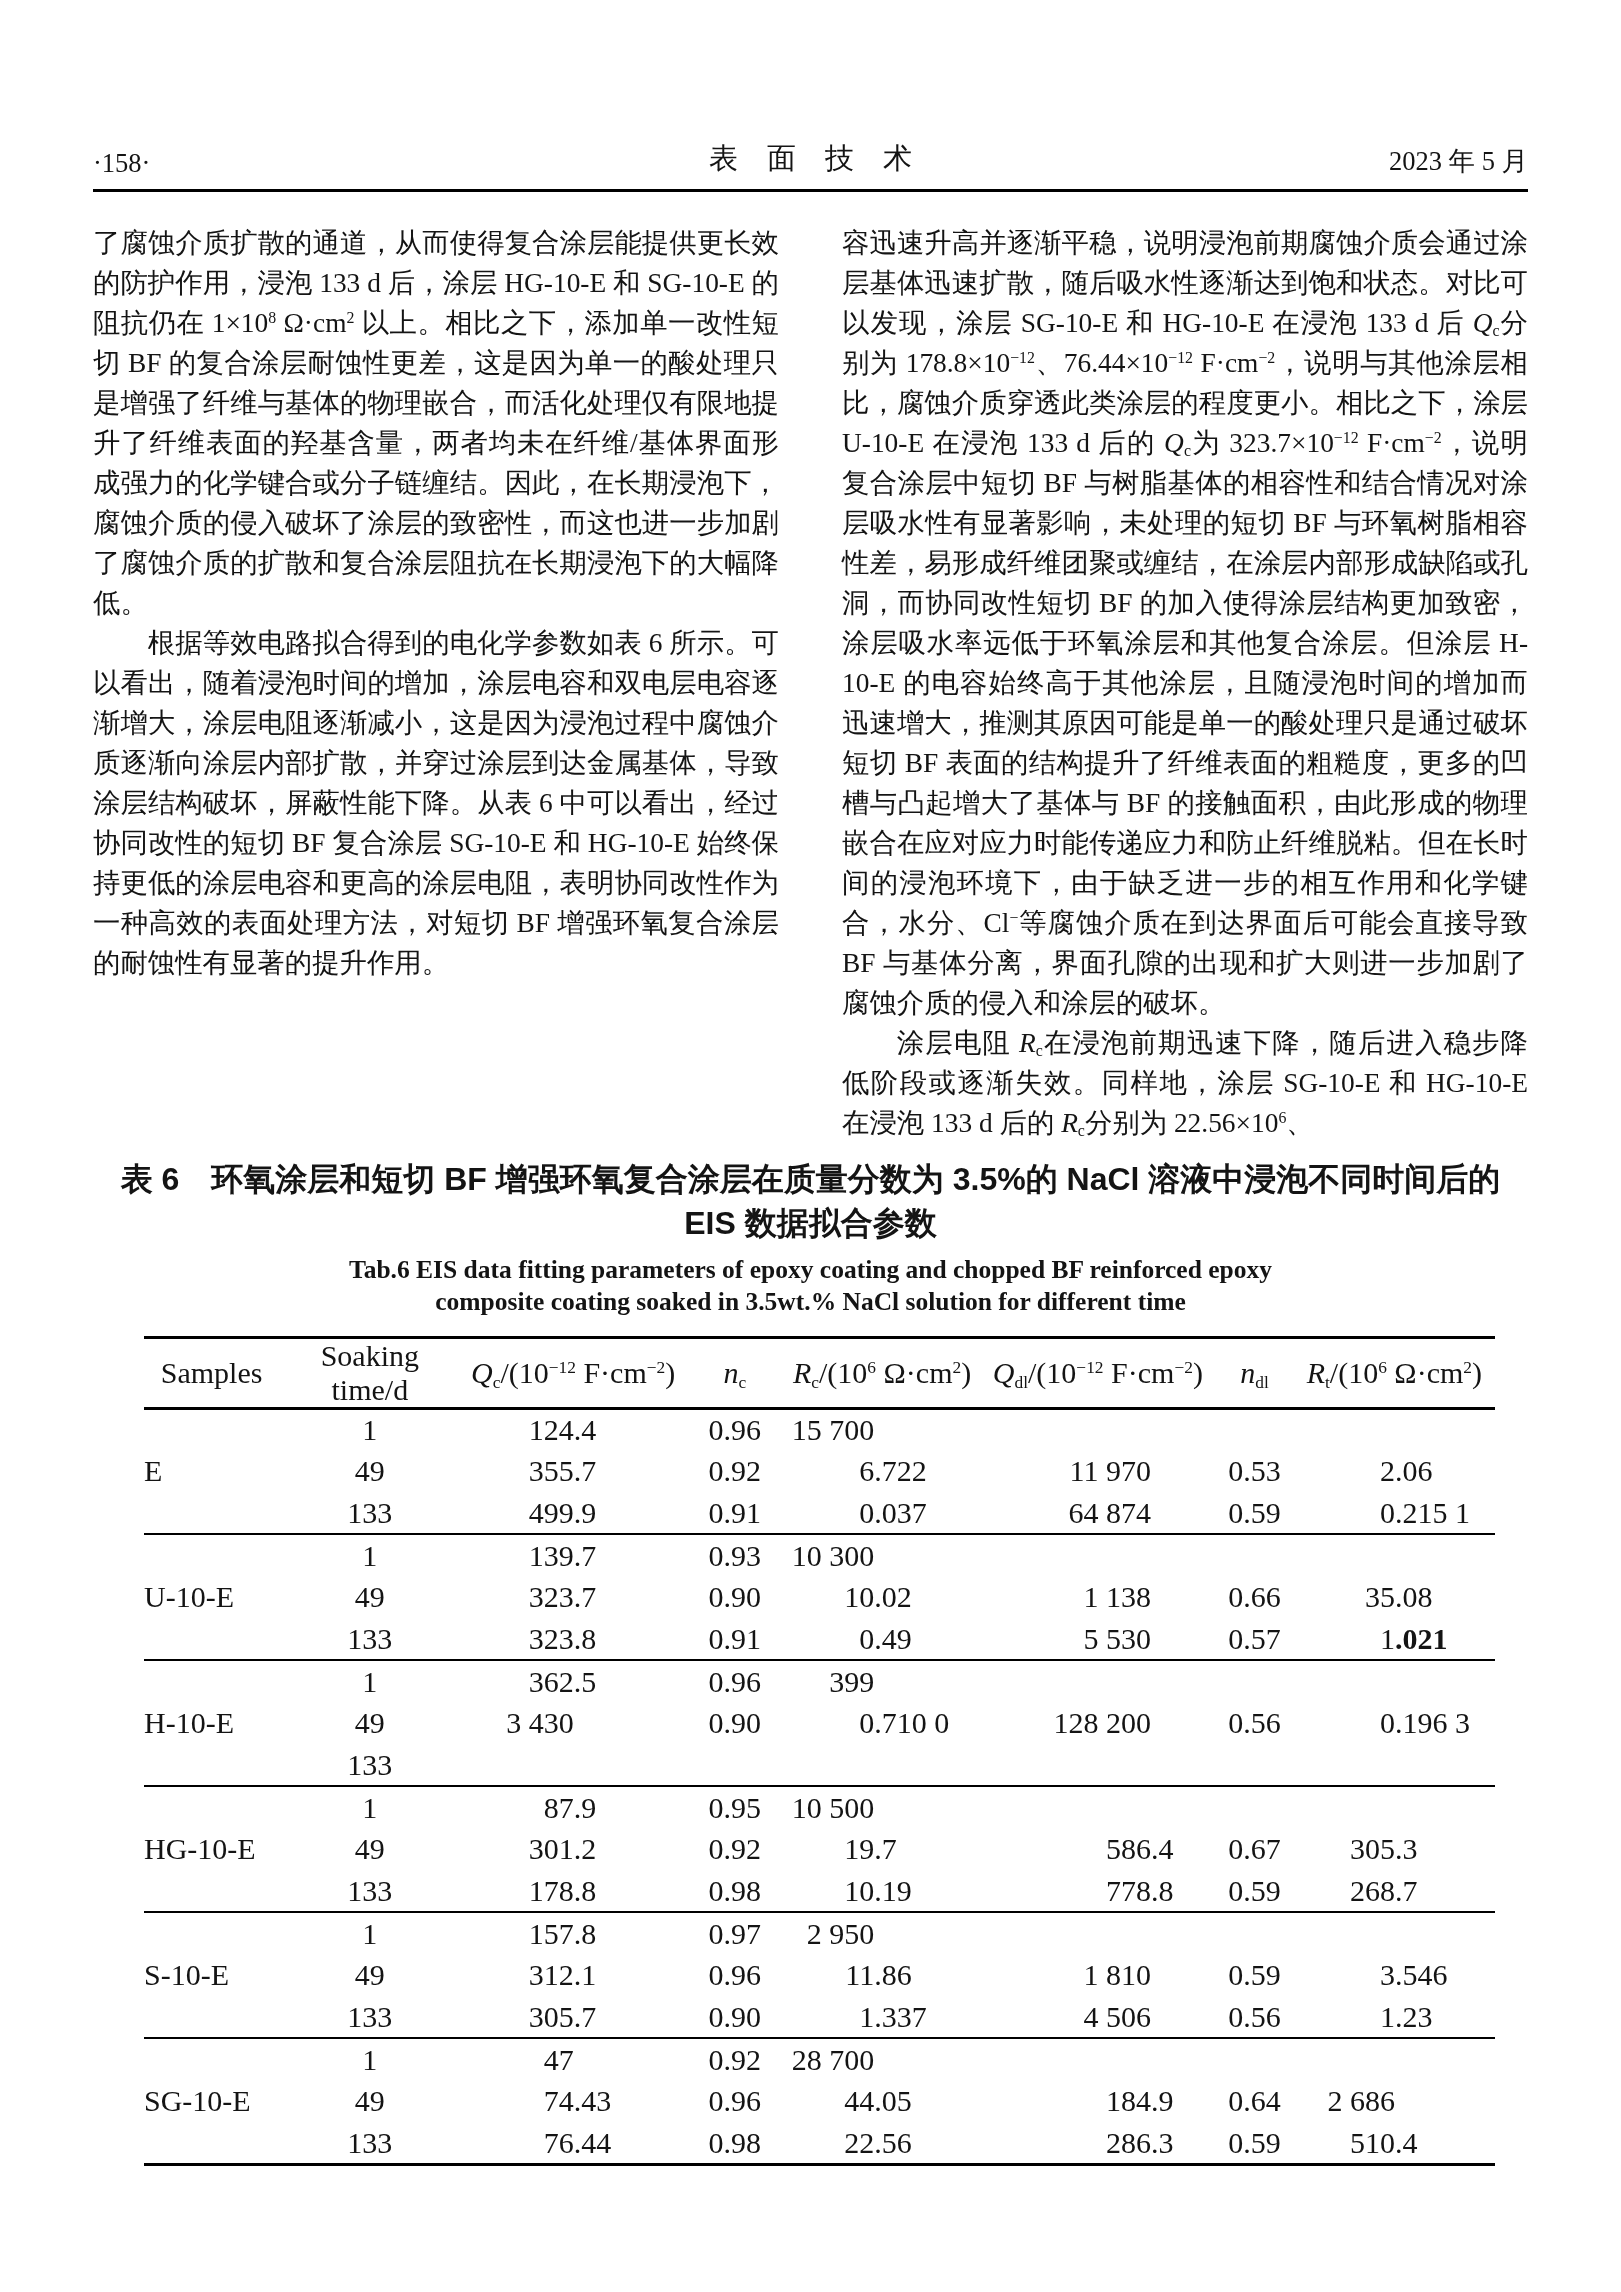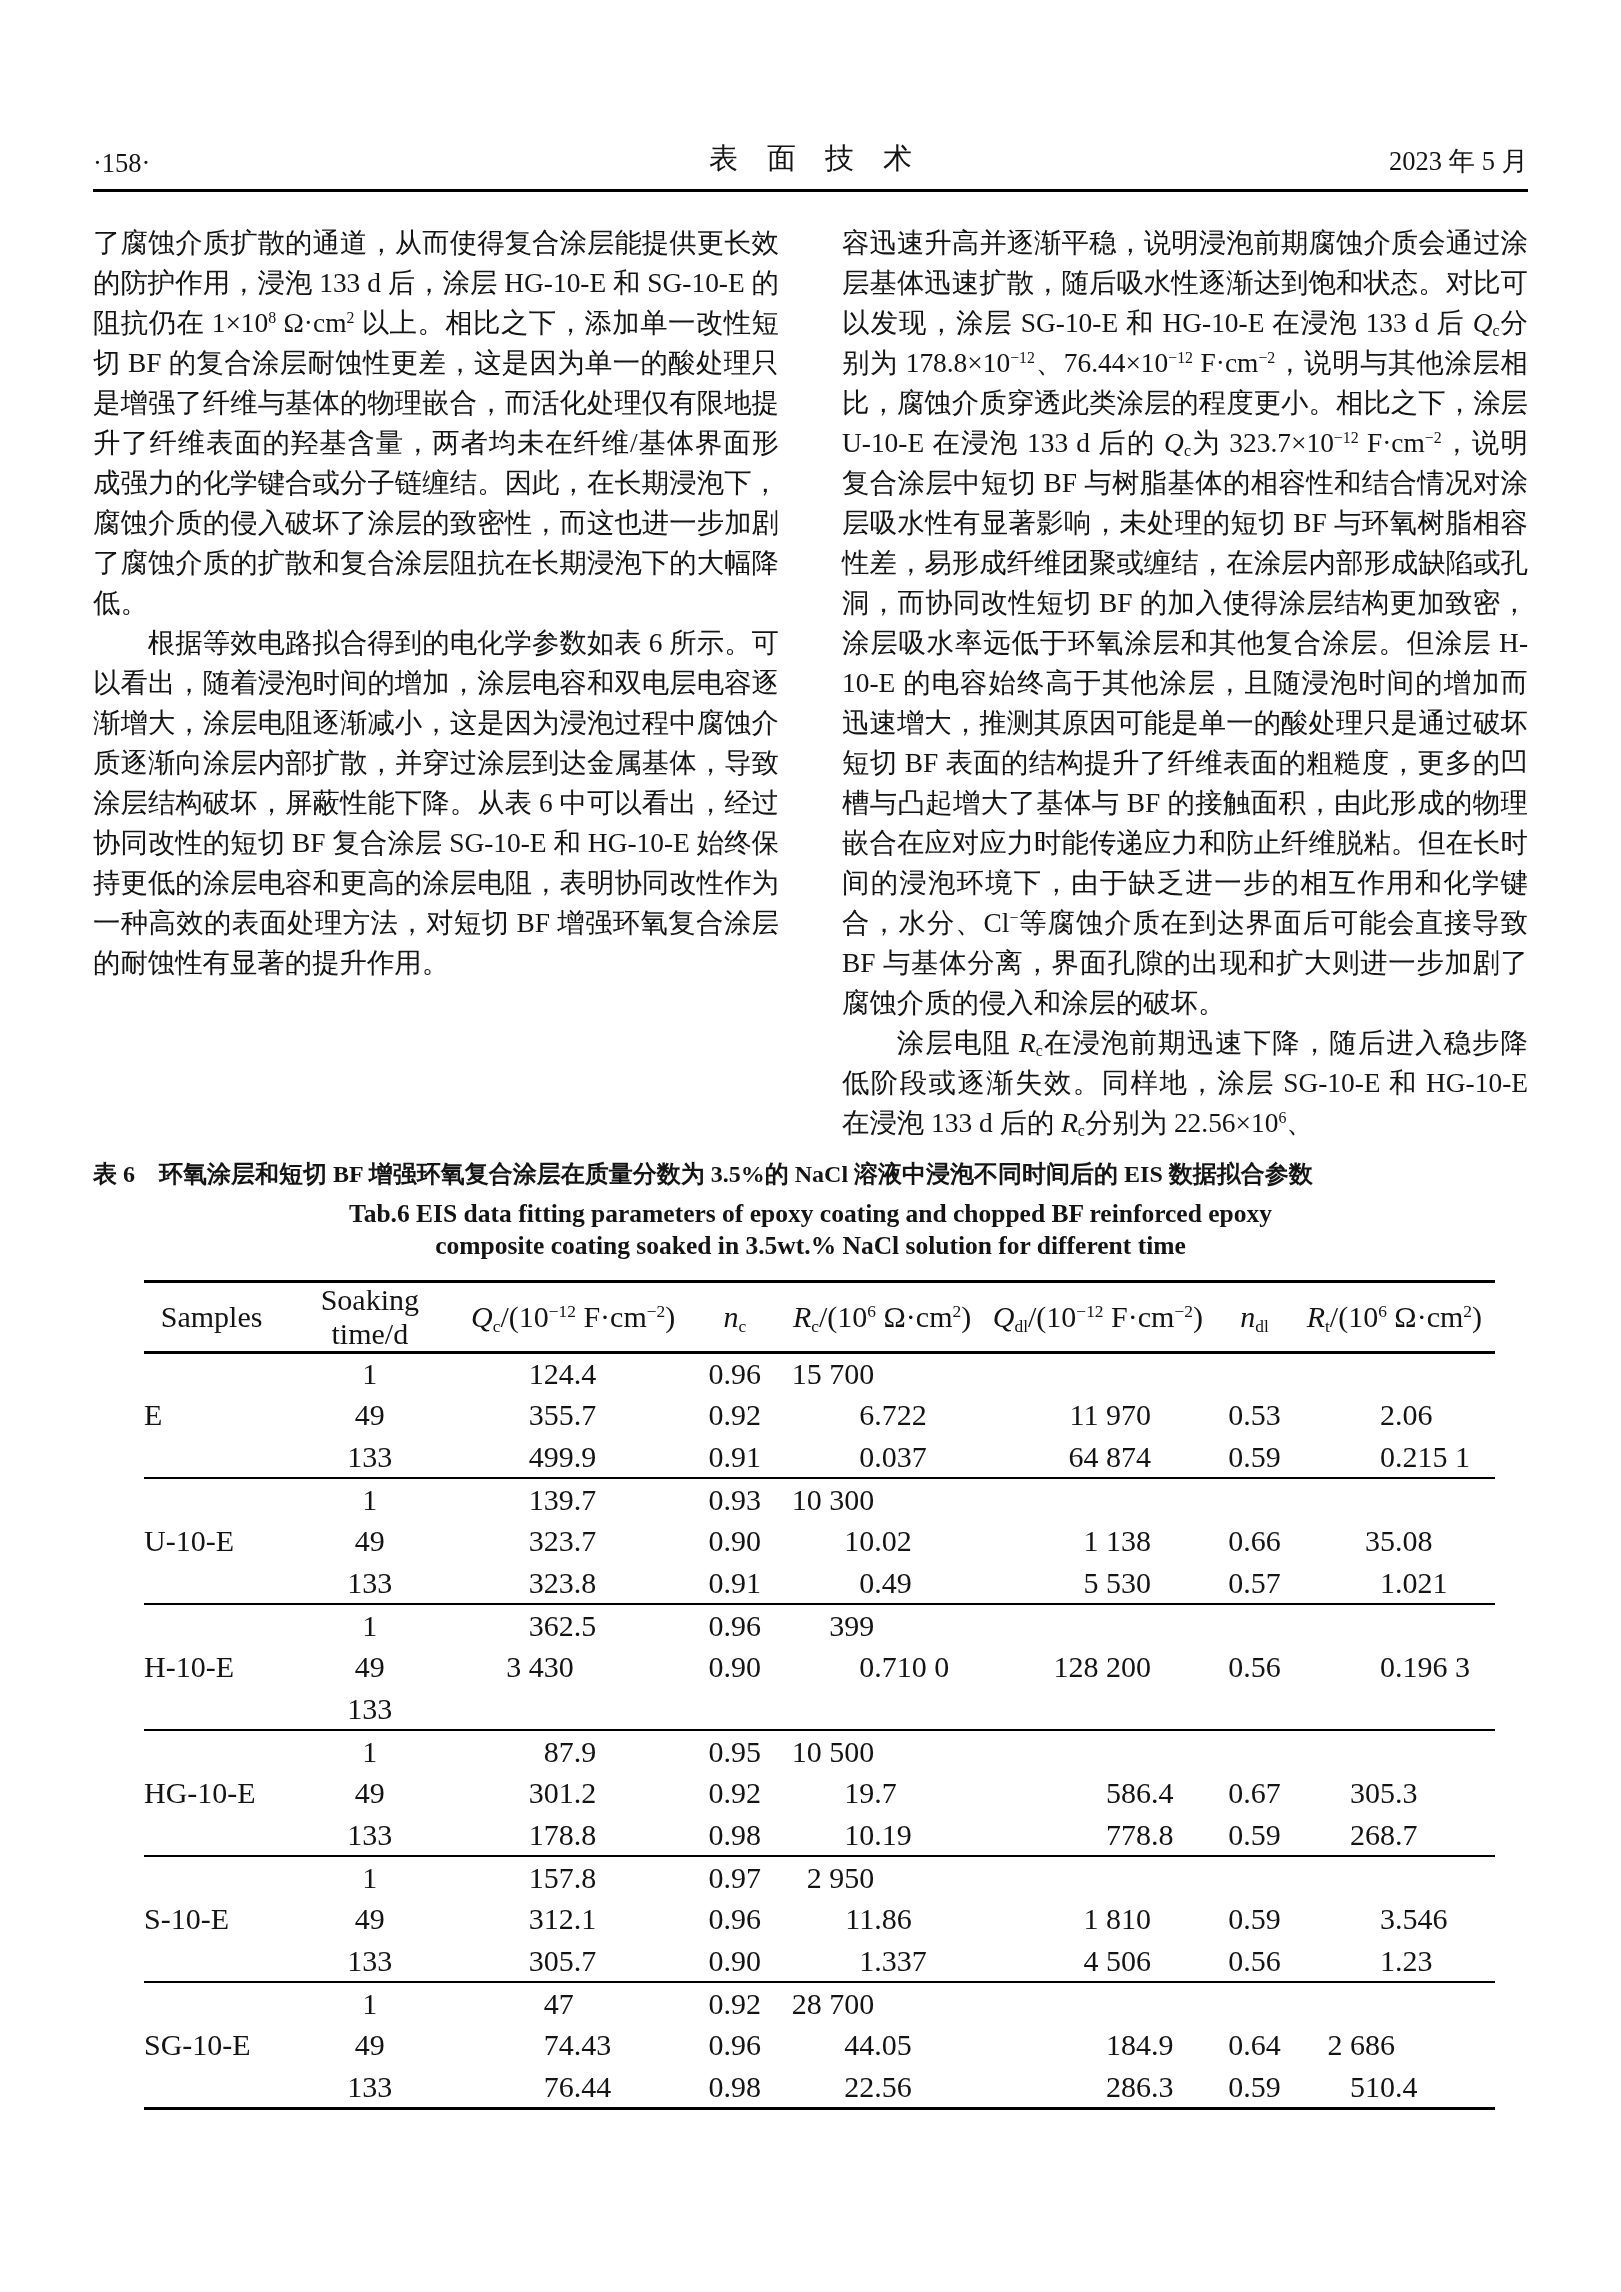--- a/index.html
+++ b/index.html
@@ -21,22 +21,22 @@
   
   .columns { display:flex; gap:63px; margin-top:31px; }
   .col { width:686px; font-size:27.4px; line-height:40px; text-align:justify; }
   .col p { margin:0; }
   .col p.indent { text-indent:2em; }
   sup { font-size:58%; position:relative; top:-0.55em; vertical-align:baseline; line-height:0; }
   sub { font-size:58%; position:relative; top:0.28em; vertical-align:baseline; line-height:0; }
   .it { font-style:italic; }
   
   .cap-cn {
-    font-family:Liberation Serif, serif;
-    font-weight:bold; font-size:24px; margin-top:15.7px;
+    text-align:center; font-family:Liberation Sans, sans-serif;
+    font-weight:bold; font-size:32px; margin-top:15.7px;
   }
   .cap-en { text-align:center; font-weight:bold; font-size:25.5px; line-height:32px; margin-top:7.8px; }
   
   table.eis {
     border-collapse:collapse; table-layout:fixed;
     width:1351px; margin:17.6px 0 0 51px;
     border-top:3.9px solid #000; border-bottom:3.9px solid #000;
     font-size:30px;
   }
   table.eis thead tr { height:53px; border-bottom:3.9px solid #000; }
@@ -253,21 +253,21 @@
             <td class="al-dec" style="padding-right: 43px;">
               <span class="dec-wrap">
                 <span class="ip">5 530</span>
                 <span class="fp" style="width: 21.6px;"></span>
               </span>
             </td>
             <td class="al-center">0.57</td>
             <td class="al-dec" style="padding-right: 45px;">
               <span class="dec-wrap">
                 <span class="ip">1</span>
-                <span class="fp" style="width: 55px;">.021</span>
+                <span class="fp" style="width: 55px; font-weight: bold;">.021</span>
               </span>
             </td>
           </tr>
           <tr class="group-start">
             <td class="al-left"></td>
             <td class="al-center">1</td>
             <td class="al-dec" style="padding-right: 71px;">
               <span class="dec-wrap">
                 <span class="ip">362</span>
                 <span class="fp" style="width: 41px;">.5</span>

